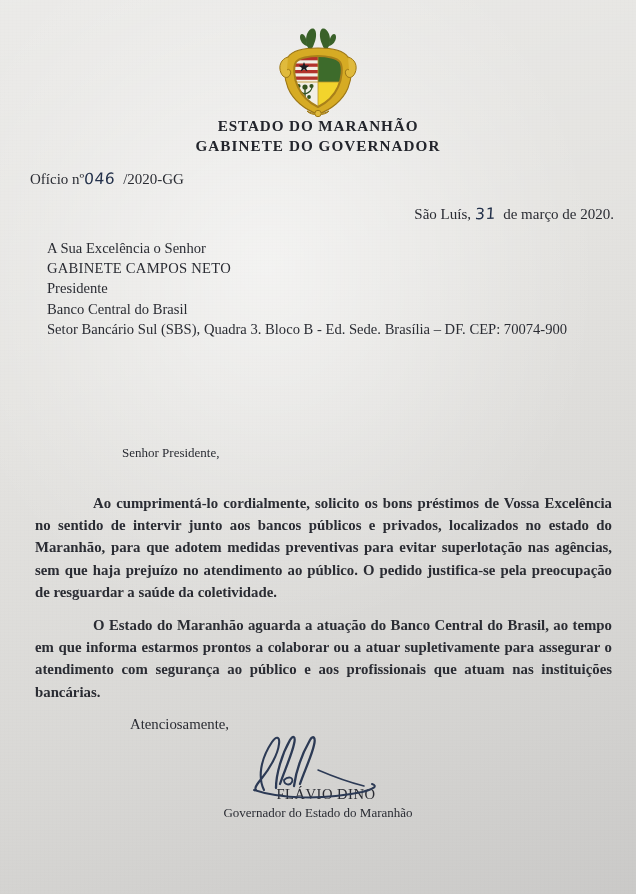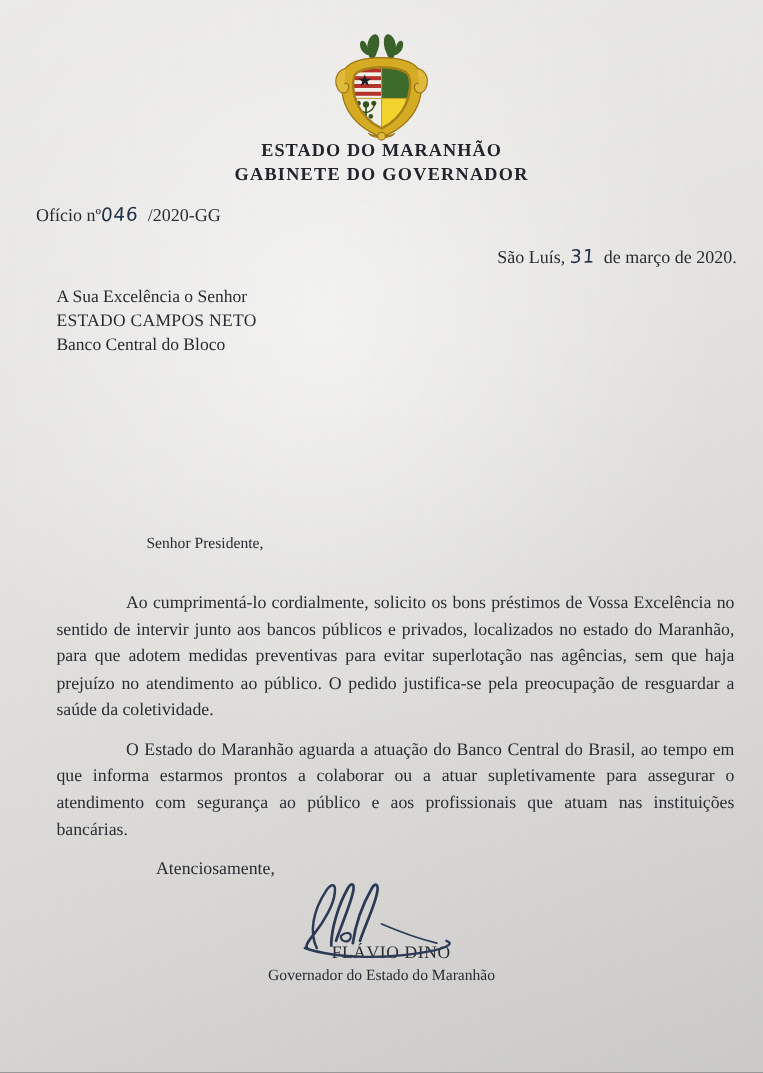--- a/index.html
+++ b/index.html
@@ -131,23 +131,24 @@
   
   .body-block {
     position: absolute;
     left: 35px;
     width: 577px;
     top: 492px;
     font-size: 14.8px;
     line-height: 1.50;
   }
   .body-block p {
-    margin: 0 0 11px 12px;
+    margin: 0 0 11px 0;
     text-align: justify;
     text-indent: 58px;
+    font-weight: bold;
   }
   .body-block p:last-child { margin-bottom: 0; }
 
   
   .closing {
     position: absolute;
     left: 130px;
     top: 716px;
     font-size: 14.8px;
   }
@@ -279,22 +280,24 @@
       <span>Ofício nº</span><span class="hand">046</span>&nbsp;&nbsp;<span>/2020-GG</span>
     </div>
 
     <div class="place-date">
       <span>São Luís,</span>
       <span class="hand">31</span>&nbsp;&nbsp;<span>de março de 2020.</span>
     </div>
 
     <div class="addressee">
       <div>A Sua Excelência o Senhor</div>
-      <div class="caps">ESTADO CAMPOS NETO</div>
-      <div>Banco Central do Bloco</div>
+      <div class="caps">GABINETE CAMPOS NETO</div>
+      <div>Presidente</div>
+      <div>Banco Central do Brasil</div>
+      <div>Setor Bancário Sul (SBS), Quadra 3. Bloco B - Ed. Sede. Brasília – DF. CEP: 70074-900</div>
     </div>
 
 
     <div class="salutation">Senhor Presidente,</div>
 
     <div class="body-block">
       <p>Ao cumprimentá-lo cordialmente, solicito os bons préstimos de Vossa Excelência no sentido de intervir junto aos bancos públicos e privados, localizados no estado do Maranhão, para que adotem medidas preventivas para evitar superlotação nas agências, sem que haja prejuízo no atendimento ao público. O pedido justifica-se pela preocupação de resguardar a saúde da coletividade.</p>
       <p>O Estado do Maranhão aguarda a atuação do Banco Central do Brasil, ao tempo em que informa estarmos prontos a colaborar ou a atuar supletivamente para assegurar o atendimento com segurança ao público e aos profissionais que atuam nas instituições bancárias.</p>
     </div>
 

